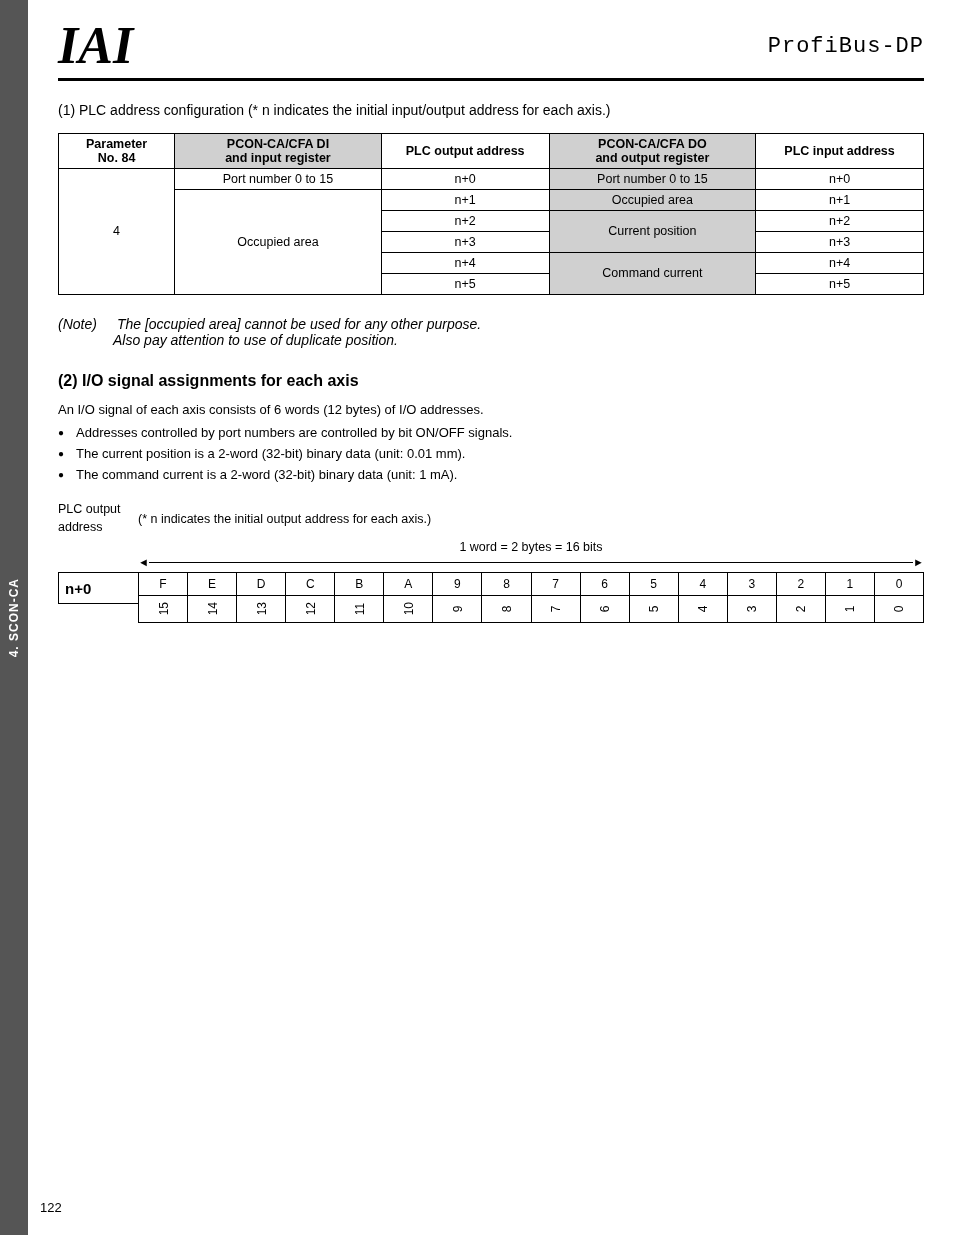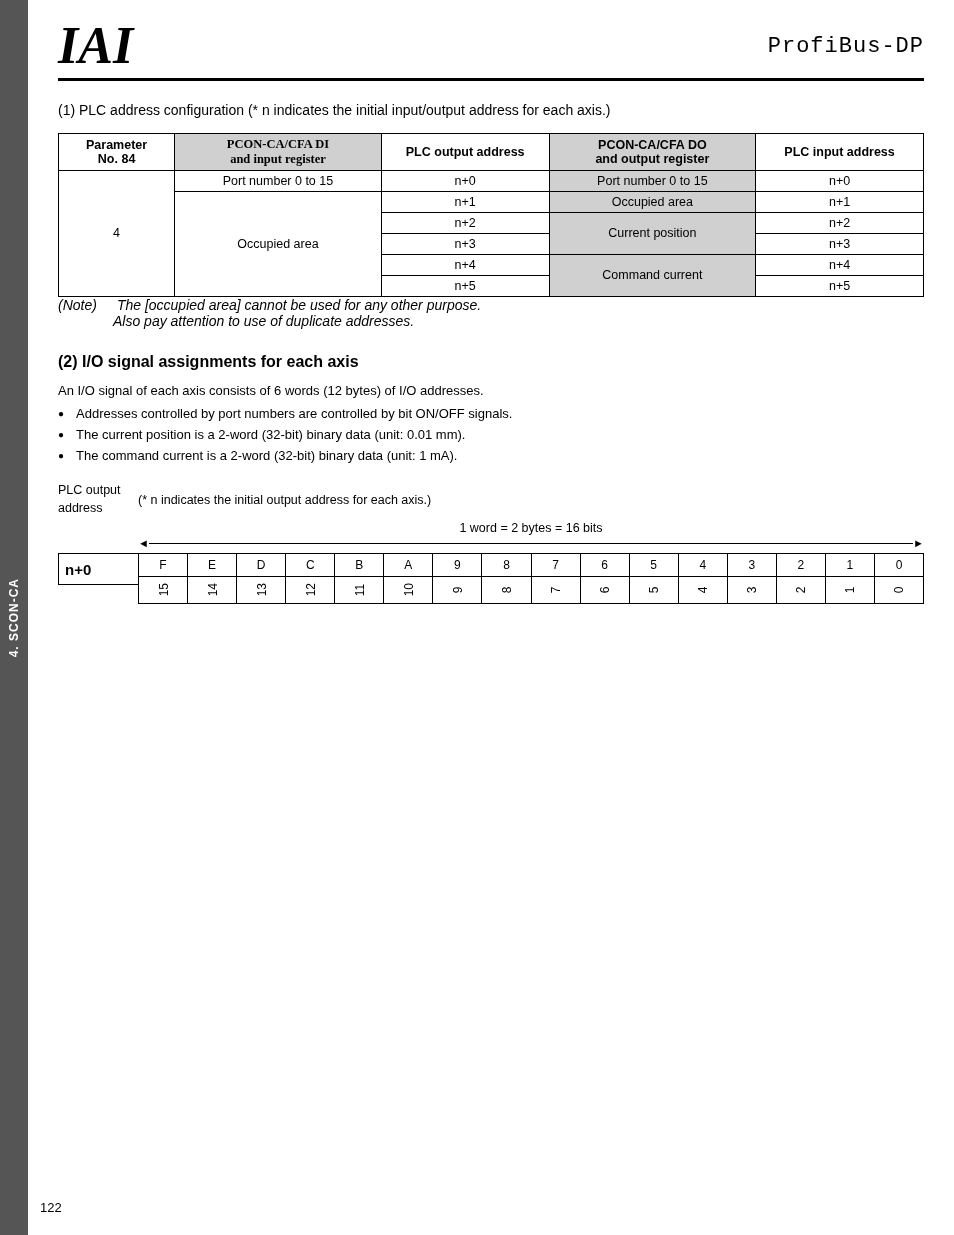--- a/index.html
+++ b/index.html
@@ -68,34 +68,34 @@
     .section-title {
       font-size: 14px;
       margin-bottom: 12px;
       line-height: 1.4;
     }
 
     
     .config-table {
       width: 100%;
       border-collapse: collapse;
-      margin-bottom: 0;
+      margin-bottom: 21px;
       font-size: 12.5px;
     }
     .config-table th, .config-table td {
       border: 1px solid #000;
       padding: 3px 6px;
       text-align: center;
       vertical-align: middle;
     }
     .config-table .shaded {
       background: #d0d0d0;
     }
     .param-col { width: 90px; }
-    .pcon-di-col { width: 160px; font-family: Liberation Serif, serif; }
+    .pcon-di-col { width: 160px; }
     .plc-out-col { width: 130px; }
     .pcon-do-col { width: 160px; }
     .plc-in-col { width: 130px; }
 
     .note-text {
       font-size: 14px;
       margin-bottom: 24px;
       padding-left: 55px;
       font-style: italic;
     }
@@ -276,21 +276,21 @@
       <tr>
         <td>n+5</td>
         <td>n+5</td>
       </tr>
     </tbody>
   </table>
 
   <div class="note-text">
     <span class="note-label">(Note)</span>
     <span>The [occupied area] cannot be used for any other purpose.</span><br>
-    <span>Also pay attention to use of duplicate addresses.</span>
+    <span>Also pay attention to use of duplicate position.</span>
   </div>
 
   <p class="section2-title">(2)   I/O signal assignments for each axis</p>
 
   <p class="body-text">An I/O signal of each axis consists of 6 words (12 bytes) of I/O addresses.</p>
 
   <ul class="bullet-list">
     <li><span>Addresses controlled by port numbers are controlled by bit ON/OFF signals.</span></li>
     <li><span>The current position is a 2-word (32-bit) binary data (unit: 0.01 mm).</span></li>
     <li><span>The command current is a 2-word (32-bit) binary data (unit: 1 mA).</span></li>

